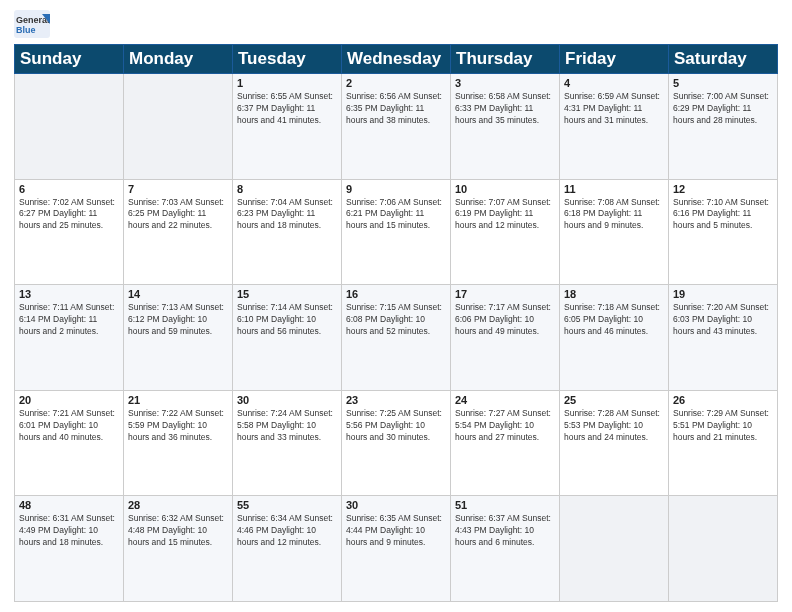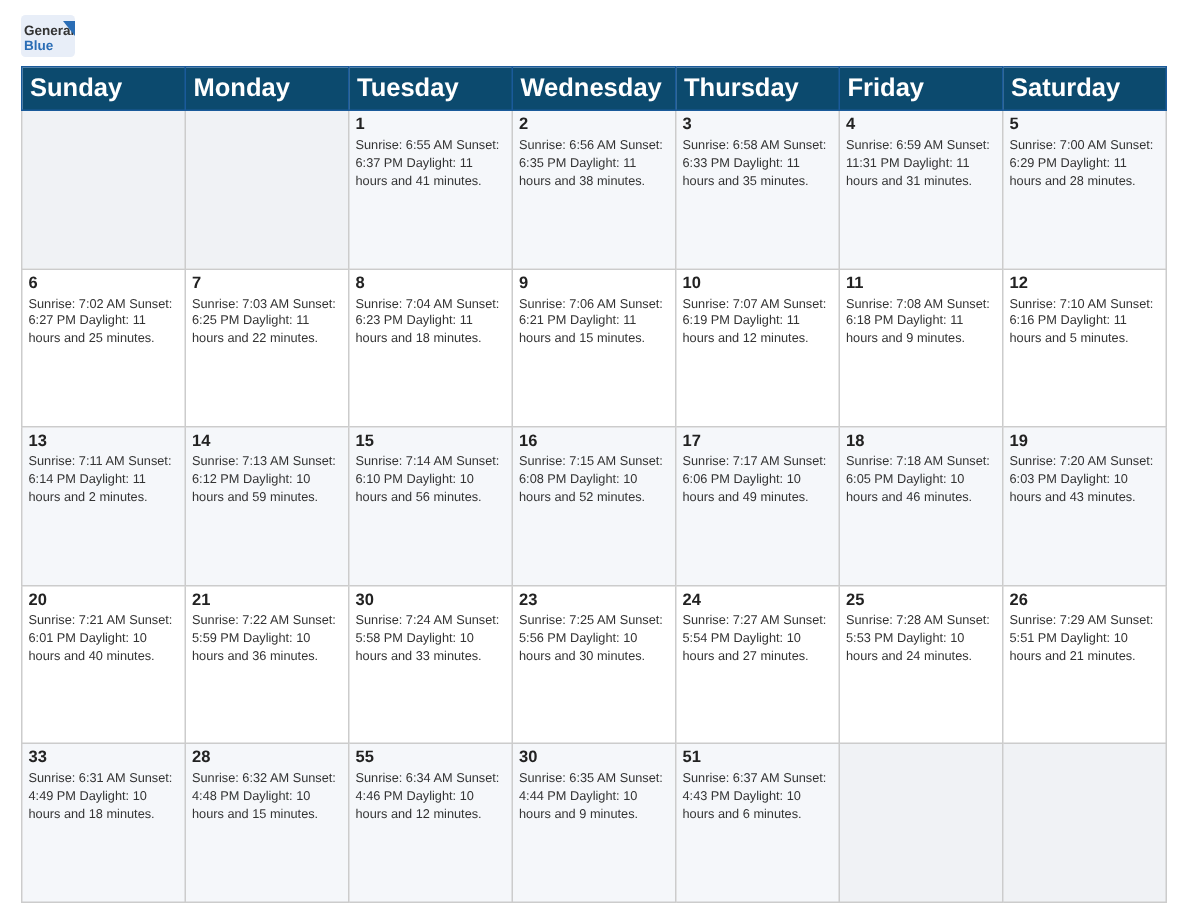--- a/index.html
+++ b/index.html
@@ -138,21 +138,21 @@
           </td>
           <td>
             <span class="day-num">3</span>
             <div class="day-info">Sunrise: 6:58 AM
 Sunset: 6:33 PM
 Daylight: 11 hours and 35 minutes.</div>
           </td>
           <td>
             <span class="day-num">4</span>
             <div class="day-info">Sunrise: 6:59 AM
-Sunset: 11:31 PM
+Sunset: 4:31 PM
 Daylight: 11 hours and 31 minutes.</div>
           </td>
           <td>
             <span class="day-num">5</span>
             <div class="day-info">Sunrise: 7:00 AM
 Sunset: 6:29 PM
 Daylight: 11 hours and 28 minutes.</div>
           </td>
         </tr>
         <tr>
@@ -282,21 +282,21 @@
           </td>
           <td>
             <span class="day-num">26</span>
             <div class="day-info">Sunrise: 7:29 AM
 Sunset: 5:51 PM
 Daylight: 10 hours and 21 minutes.</div>
           </td>
         </tr>
         <tr>
           <td>
-            <span class="day-num">33</span>
+            <span class="day-num">48</span>
             <div class="day-info">Sunrise: 6:31 AM
 Sunset: 4:49 PM
 Daylight: 10 hours and 18 minutes.</div>
           </td>
           <td>
             <span class="day-num">28</span>
             <div class="day-info">Sunrise: 6:32 AM
 Sunset: 4:48 PM
 Daylight: 10 hours and 15 minutes.</div>
           </td>

